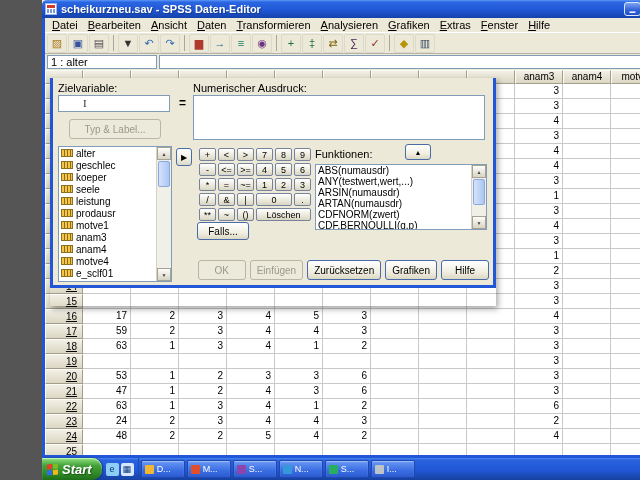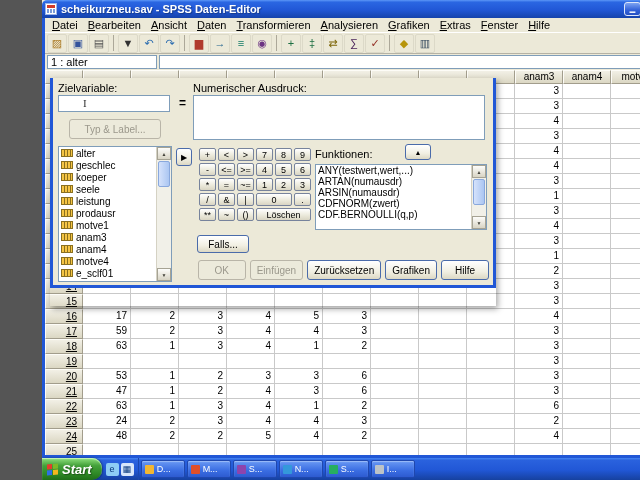--- a/index.html
+++ b/index.html
@@ -711,35 +711,36 @@
           <span class="key">**</span>
           <span class="key">~</span>
           <span class="key">()</span>
           <span class="key" style="grid-column: span 3;">Löschen</span>
         </div>
 
       <span class="lbl" style="left:262px;top:70px">Funktionen:</span>
       <span class="btn upbtn">▲</span>
       <div class="listbox" style="left:262px;top:86px;width:172px;height:66px">
         <div class="litems" id="fnlist">
+            <div class="fn-item">ABS(numausdr)</div>
             <div class="fn-item">ANY(testwert,wert,...)</div>
+            <div class="fn-item">ARSIN(numausdr)</div>
             <div class="fn-item">ARTAN(numausdr)</div>
-            <div class="fn-item">ARSIN(numausdr)</div>
             <div class="fn-item">CDFNORM(zwert)</div>
             <div class="fn-item">CDF.BERNOULLI(q,p)</div>
           </div>
         <div class="lscroll">
           <span class="lsarrow">▲</span>
           <span class="lsthumb"></span>
           <span class="lsfill"></span>
           <span class="lsarrow">▼</span>
         </div>
       </div>
 
-      <span class="btn" style="position:absolute;left:144px;top:157px;width:52px;height:18px">Falls...</span>
+      <span class="btn" style="position:absolute;left:144px;top:144px;width:52px;height:18px">Falls...</span>
       <div class="dlgbtns" id="dlgbtns">
           <span class="btn dlgbtn disabled">OK</span>
           <span class="btn dlgbtn disabled">Einfügen</span>
           <span class="btn dlgbtn">Zurücksetzen</span>
           <span class="btn dlgbtn">Grafiken</span>
           <span class="btn dlgbtn">Hilfe</span>
         </div>
     </div>
   </div>
 

